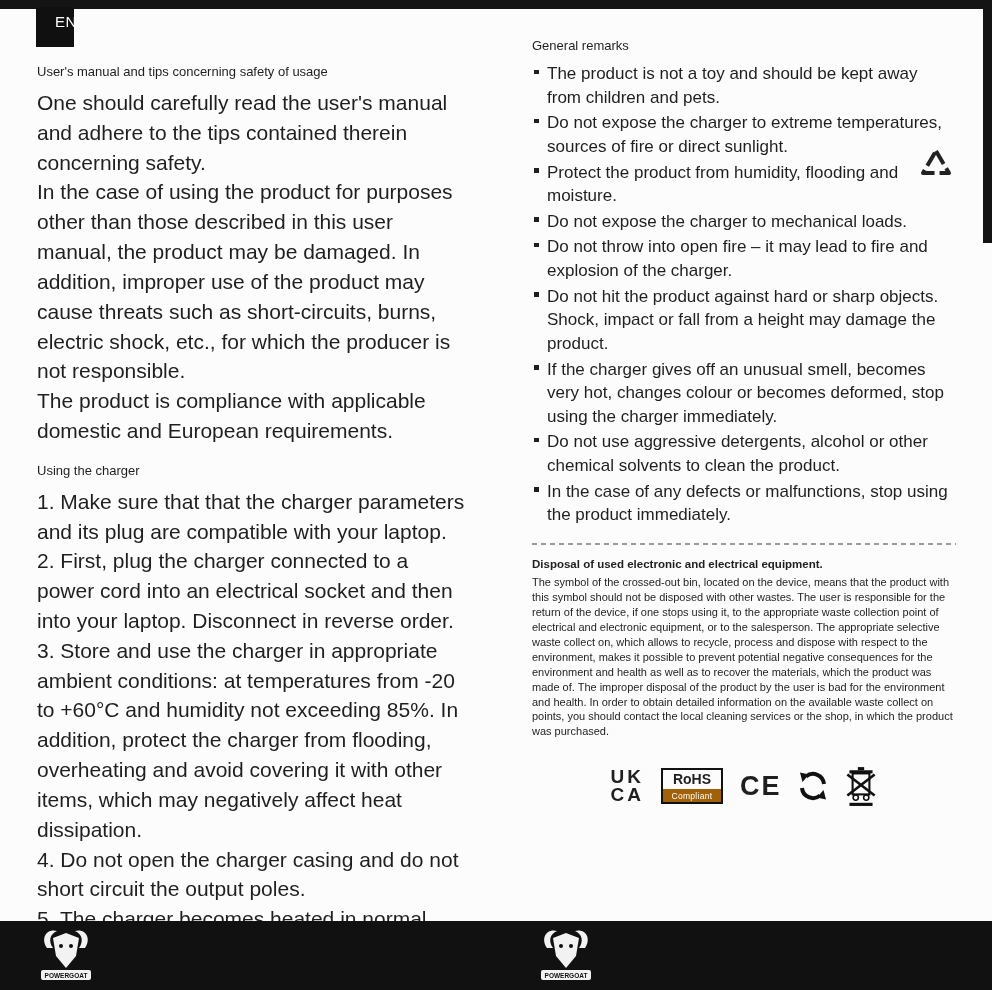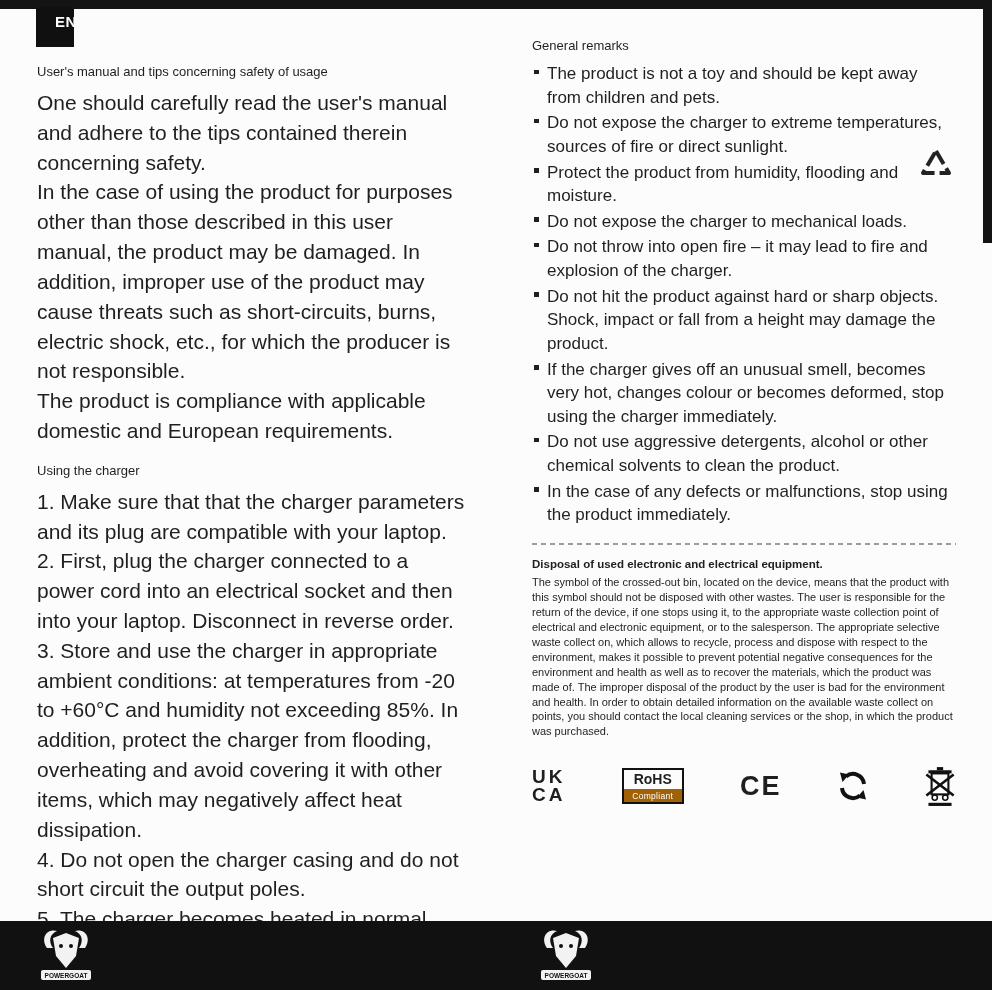--- a/index.html
+++ b/index.html
@@ -7,21 +7,21 @@
   body { font-family: "Liberation Sans", "DejaVu Sans", sans-serif; }
   .page {
     position: relative; width: 992px; height: 990px;
     background: #fcfcfc; color:#1f1f1f; overflow: hidden; margin: 0 auto;
   }
   .edge-top { position:absolute; left:0; top:0; width:992px; height:9px; background:#141414; }
   .edge-right { position:absolute; right:0; top:0; width:9px; height:243px; background:#141414; }
   .footer-bar { position:absolute; left:0; top:921px; width:992px; height:69px; background:#111; }
   .lang-badge {
     position:absolute; left:36px; top:7px; width:38px; height:40px; background:#101010;
-    color:#fff; font-weight:bold; font-size:15px; display:flex; align-items:flex-start;
+    color:#fff; font-weight:normal; font-size:15px; display:flex; align-items:flex-start;
     justify-content:center; padding-top:6px; letter-spacing:0.5px;padding-left:22px;
   }
   .col-left { position:absolute; left:37px; top:64px; width:430px; }
   .col-right { position:absolute; left:532px; top:38px; width:424px; }
   .h { font-weight:normal; font-size:13px; margin:0 0 9px 0; }
   .h.mt { margin-top:17px; }
   .para, .step { font-size:21px; line-height:1.42; }
   .steps { margin-top:0; }
   .remarks { list-style:none; margin-top:8px; }
   .remarks li {
@@ -29,21 +29,21 @@
   }
   .remarks li::before {
     content:""; position:absolute; left:2px; top:7.5px; width:4.5px; height:4.5px; background:#1f1f1f;
   }
   .dashed-sep {
     height:2px; margin:16px 0 13px 0;
     background: repeating-linear-gradient(90deg,#9a9a9a 0 5px, transparent 5px 9px);
   }
   .disposal-title { font-size:11.5px; font-weight:bold; margin-bottom:5px; }
   .disposal-body { font-size:11px; line-height:1.36; }
-  .marks-row { display:flex; align-items:center; justify-content:space-between; margin-top:26px; }
+  .marks-row { display:flex; align-items:center; justify-content:center; gap:17px; margin-top:26px; }
   .ukca { font-weight:bold; font-size:19px; line-height:0.95; letter-spacing:3px; text-align:center; }
   .rohs { border:2px solid #111; width:62px; text-align:center; }
   .rohs-top { font-size:14px; font-weight:bold; padding:1px 0 2px 0; }
   .rohs-bottom { background:#a16207; color:#fff; font-size:8.5px; padding:1.5px 2px; letter-spacing:0.3px; }
   .ce { font-weight:bold; font-size:27px; letter-spacing:2px; }
   .diagram-wrap { margin:6px 0 0 0; }
   .dia-label { font-size:11px; fill:#222; }
   .set-line { margin-top:16px; font-size:14.5px; display:flex; align-items:center; flex-wrap:wrap; }
   .set-line b { margin-right:9px; font-size:14.8px; }
   .sq { display:inline-block; width:4.5px; height:4.5px; background:#1f1f1f; margin:0 6px 0 6px; }

